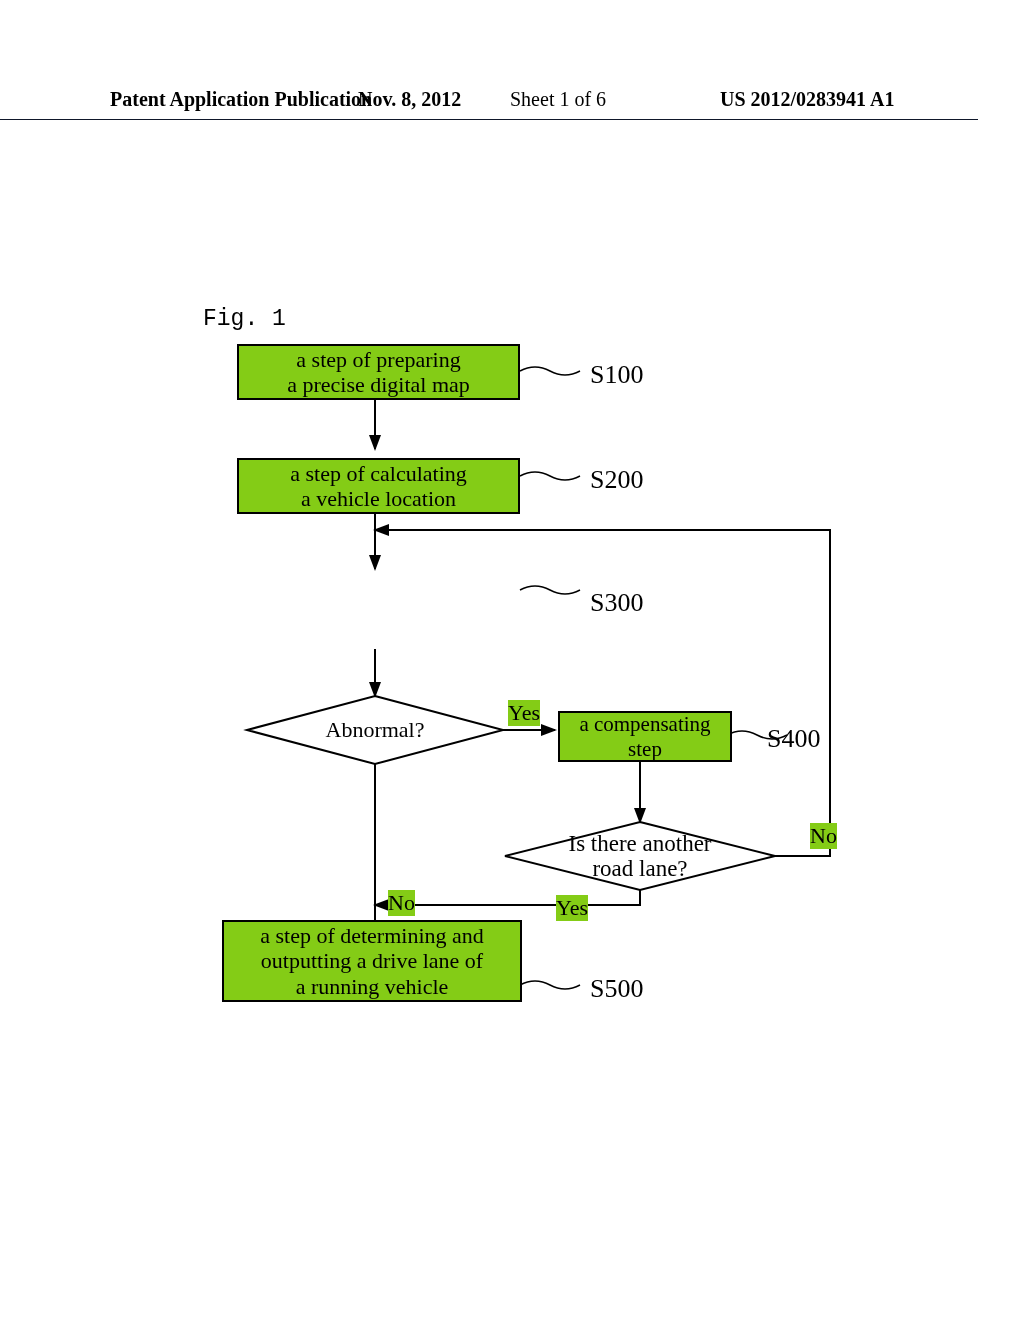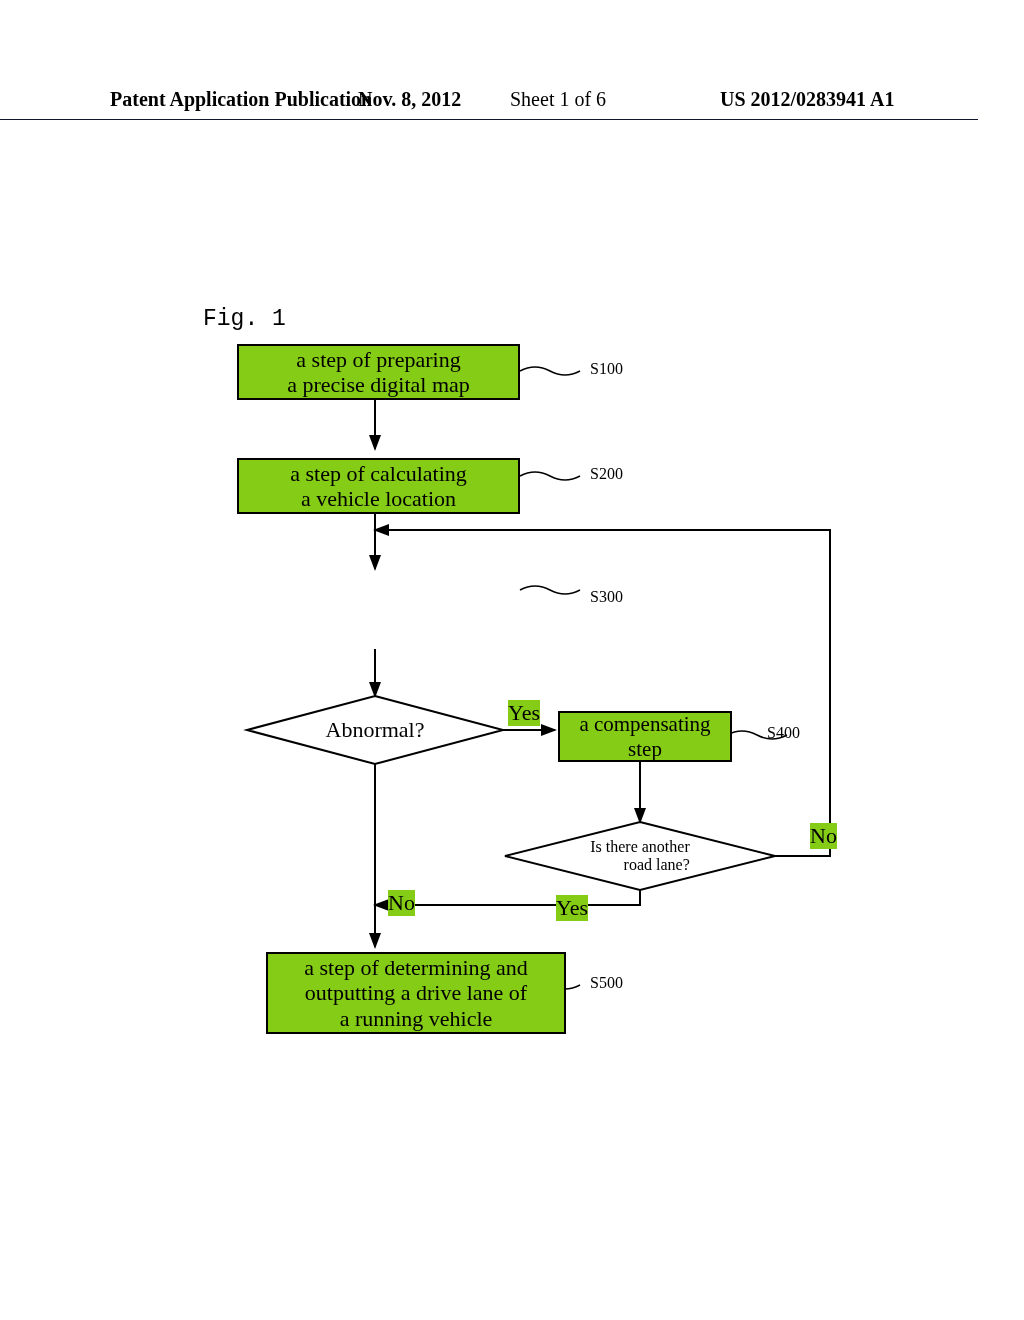--- a/index.html
+++ b/index.html
@@ -65,35 +65,35 @@
     text-align: center;
     display: flex;
     flex-direction: column;
     justify-content: center;
     align-items: center;
     line-height: 1.15;
     white-space: pre-line;
   }
   .side-label {
     position: absolute;
-    font-size: 16px;
+    font-size: 26px;
   }
   .edge-label {
     position: absolute;
     font-size: 22px;
     background: #84cc16;
   }
   svg.diamond {
     position: absolute;
     overflow: visible;
   }
   .diamond-text {
     position: absolute;
     font-size: 22px;
-    text-align: right;
+    text-align: center;
     display: flex;
     justify-content: center;
     align-items: center;
     line-height: 1.1;
     white-space: pre-line;
   }
   svg.conn {
     position: absolute;
     left: 0;
     top: 0;
@@ -164,23 +164,23 @@
   <div class="edge-label" style="left:508px; top:700px;">Yes</div>
   <div class="edge-label" style="left:388px; top:890px;">No</div>
 
   <div class="box" style="left:558px; top:711px; width:170px; height:47px; font-size:21px;">a compensating
 step</div>
   <div class="side-label" style="left:767px; top:724px;">S400</div>
 
   <svg class="diamond" style="left:505px; top:822px;" width="270" height="68">
     <polygon points="135,0 270,34 135,68 0,34" fill="#fff" stroke="#000" stroke-width="2"></polygon>
   </svg>
-  <div class="diamond-text" style="left:505px; top:822px; width:270px; height:68px; font-size:16px;">Is there another
+  <div class="diamond-text" style="left:505px; top:822px; width:270px; height:68px; font-size:23px;">Is there another
 road lane?</div>
   <div class="edge-label" style="left:556px; top:895px;">Yes</div>
   <div class="edge-label" style="left:810px; top:823px;">No</div>
 
-  <div class="box" style="left:222px; top:952px; width:296px; height:78px;margin-left:44px;">a step of determining and
+  <div class="box" style="left:222px; top:920px; width:296px; height:78px;">a step of determining and
 outputting a drive lane of
 a running vehicle</div>
   <div class="side-label" style="left:590px; top:974px;">S500</div>
 
 </div>
 
 </body></html>

